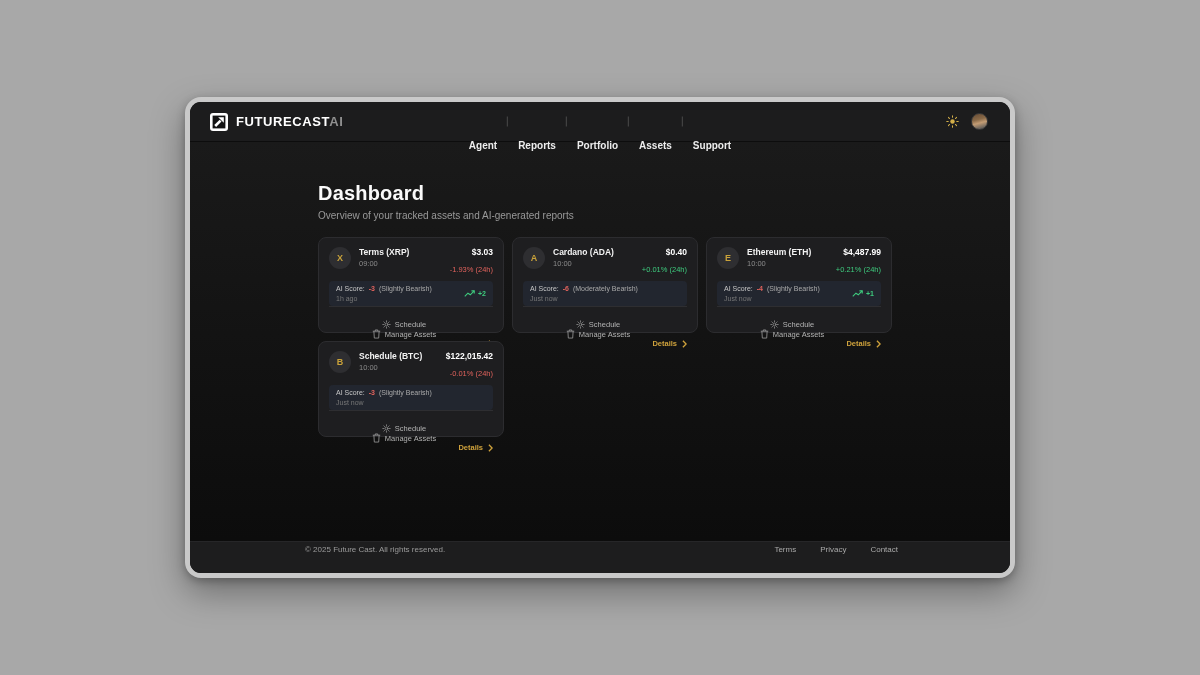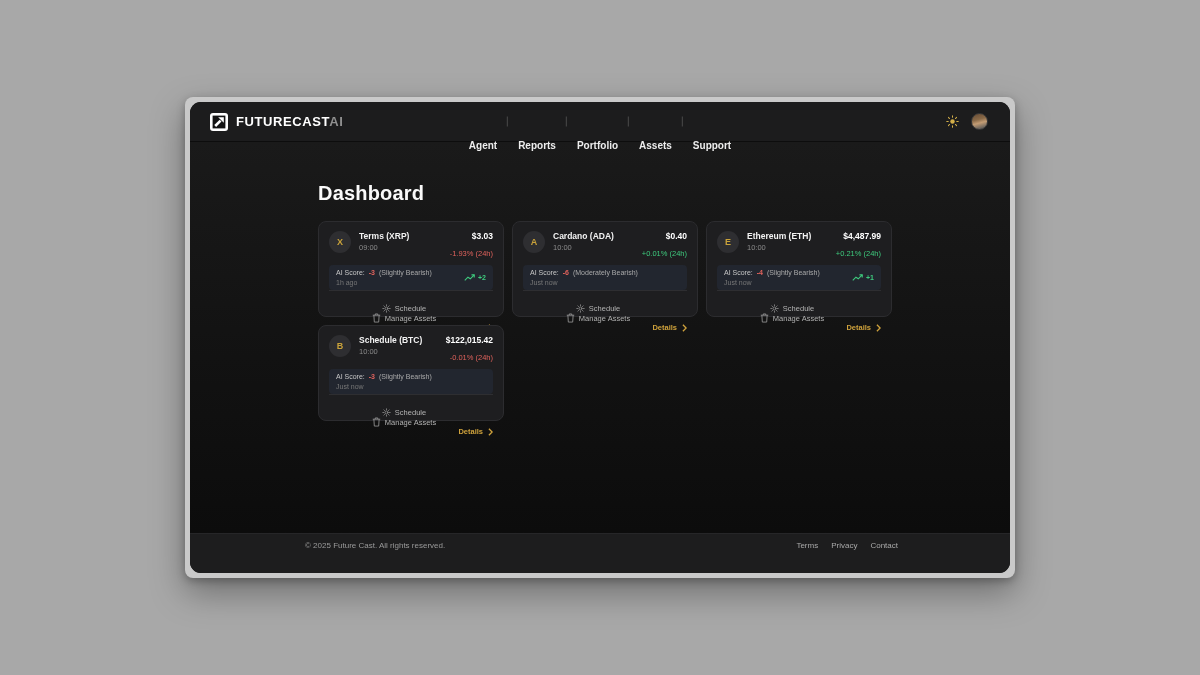--- a/index.html
+++ b/index.html
@@ -8,21 +8,21 @@
     width: 1200px; height: 675px;
     background: #a8a8a8;
     font-family: "Liberation Sans", "DejaVu Sans", sans-serif;
     overflow: hidden;
     position: relative;
   }
   .window-frame {
     position: absolute; left: 185px; top: 97px;
     width: 830px; height: 481px;
     background: #c9c9c9;
-    border-radius: 8px;
+    border-radius: 16px;
     padding: 5px;
     box-shadow: 0 14px 34px rgba(0,0,0,0.35), 0 3px 8px rgba(0,0,0,0.25);
   }
   .window {
     width: 100%; height: 100%;
     background: #141414;
     border-radius: 11px;
     overflow: hidden;
     display: flex; flex-direction: column;
   }
@@ -103,28 +103,28 @@
     font-family: inherit;
   }
   .details-btn {
     background: none; border: 0; padding: 0; margin-left: auto;
     display: flex; align-items: center; gap: 5px;
     color: #cfa23c; font-size: 7.5px; font-weight: 700; cursor: pointer;
     font-family: inherit;
   }
   
   .app-footer {
-    height: 40px; flex-shrink: 0;
+    height: 32px; flex-shrink: 0;
     background: #1d1d1e;
     border-top: 1px solid #262628;
     display: flex; align-items: center;
     padding: 0 112px 16px 115px;
     font-size: 8px; color: #9a9a9a;
   }
-  .footer-links { margin-left: auto; display: flex; gap: 13px; }
+  .footer-links { margin-left: auto; display: flex; gap: 24px; }
   .footer-link { color: #a9a9a9; cursor: pointer; }
   svg { display: block; }
 </style>
 </head>
 <body>
 
 <div class="window-frame">
   <div class="window">
 
     <header class="app-header">
@@ -167,20 +167,21 @@
                 <line x1="3.8" y1="10.2" x2="2.6" y2="11.4"></line>
             </g>
           </svg>
         </button>
         <div class="avatar"></div>
       </div>
     </header>
 
     <main class="main-content">
       <h1 class="page-title">Dashboard</h1>
+      <p class="page-subtitle">Overview of your tracked assets and AI-generated reports</p>
 
       <div class="cards">
 
         <article class="card">
           <div class="card-head">
             <div class="asset-badge">X</div>
             <div class="asset-id">
               <div class="asset-name">Terms (XRP)</div>
               <div class="asset-time">09:00</div>
             </div>

